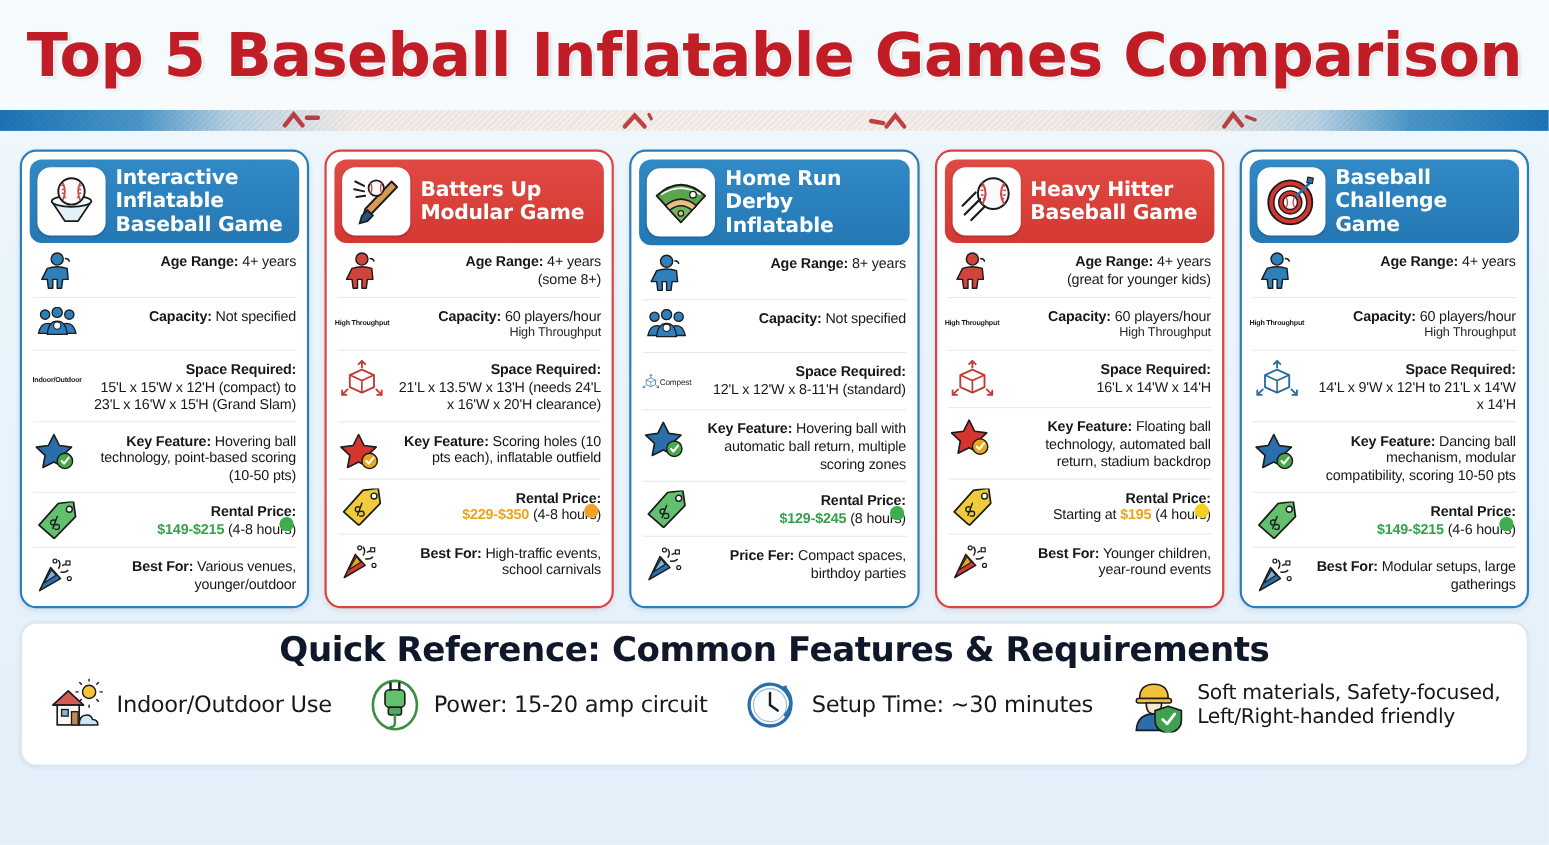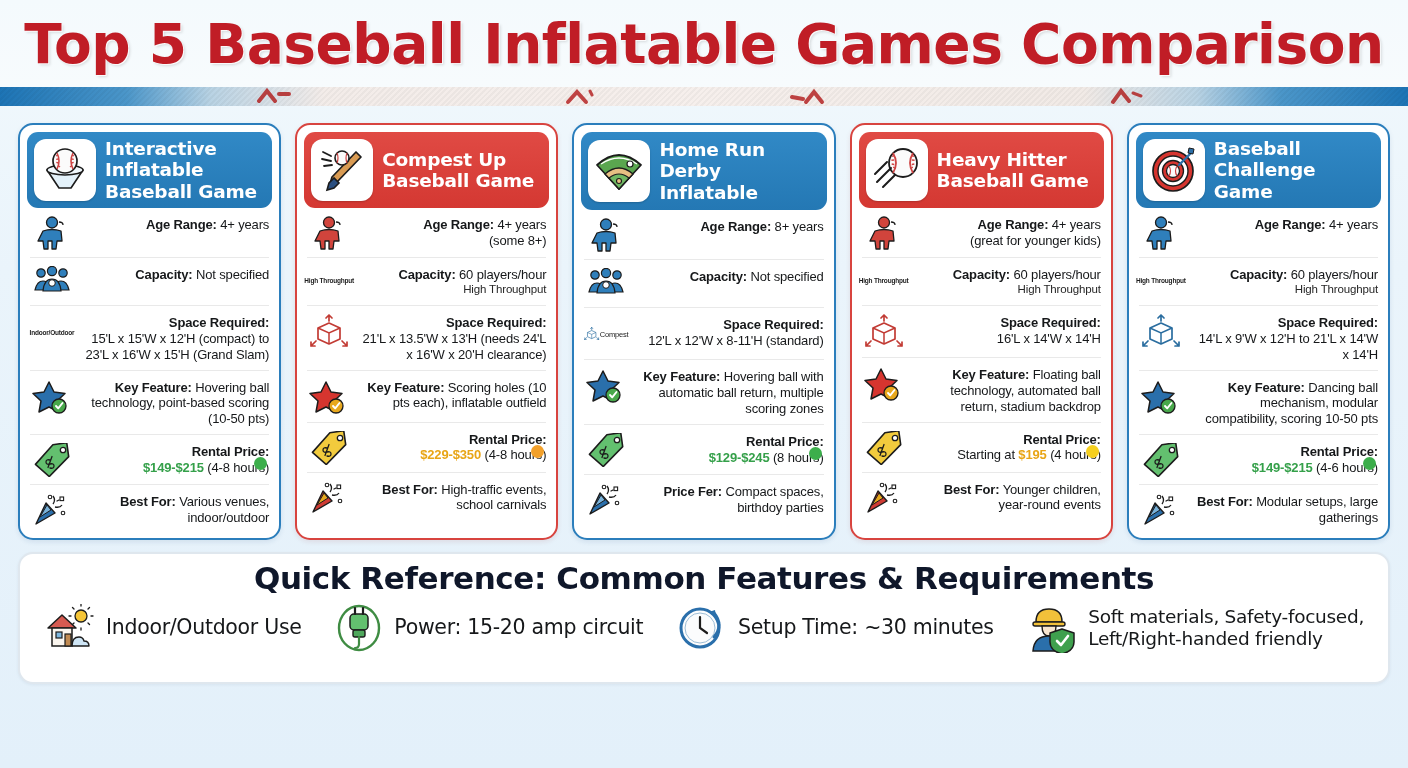--- a/index.html
+++ b/index.html
@@ -8,21 +8,21 @@
     overflow: hidden;
     font-family: "Liberation Sans", sans-serif;
   }
   body {
     background: linear-gradient(180deg,#f2f9fd 0%,#eaf4fb 35%,#e3f0fa 100%);
     position: relative;
   }
 
   
   .title-wrap {
-    height: 87px;
+    height: 100px;
     display: flex; align-items: center; justify-content: center;
     background: linear-gradient(180deg,#f4fafd 0%,#f7fbfd 100%);
   }
   .page-title {
     font-size: 55px;
     font-weight: bold;
     color: #c01d26;
     letter-spacing: -0.5px;
     text-shadow: 1px 1px 0 rgba(255,255,255,.85), 2px 2px 3px rgba(0,0,0,.13);
     white-space: nowrap;
@@ -323,38 +323,38 @@
     <circle cx="17" cy="4" r="1.8" fill="#ffffff" stroke="#1c1c1c" stroke-width="1.1"></circle>
     <rect x="27" y="4" width="3.6" height="3.6" fill="#ffffff" stroke="#1c1c1c" stroke-width="1.1"></rect>
     <circle cx="30" cy="20" r="1.8" fill="#ffffff" stroke="#1c1c1c" stroke-width="1.1"></circle>
     <path d="M20 3 q3 4 0 8" stroke="#1c1c1c" stroke-width="1.3" fill="none"></path>
     <path d="M22 14 q5 1 7 -2" stroke="#1c1c1c" stroke-width="1.3" fill="none"></path>
     <path d="M24 8 l2 -1" stroke="#1c1c1c" stroke-width="1.3" stroke-linecap="round"></path>
   </svg>
           </div>
         <div class="spec-txt">
           <span class="spec-label">Best For:</span>
-          <span>Various venues, indoor/outdoor</span>
+          <span>Various venues, younger/outdoor</span>
         </div>
       </div>
 
     </div>
     </div>
     <div class="card red">
     <div class="card-header">
       <div class="card-icon-box">
           <svg width="52" height="52" viewBox="0 0 52 52">
       <path d="M40 8 l5 5 -24 25 -7 2 2 -7 z" fill="#d99b53" stroke="#1c1c1c" stroke-width="1.7" stroke-linejoin="round"></path>
       <path d="M18 34 l-5 5 -2 7 7 -2 5 -5z" fill="#2b4f80" stroke="#1c1c1c" stroke-width="1.6"></path>
       <circle cx="26" cy="14" r="7" fill="#fbfbfb" stroke="#1c1c1c" stroke-width="1.6"></circle>
       <path d="M21 9 q2 5 0 10 M31 9 q-2 5 0 10" stroke="#cf4545" stroke-width="1.2" fill="none"></path>
       <path d="M7 8 l8 4 M6 15 l9 2 M8 22 l8 -1" stroke="#1c1c1c" stroke-width="1.8" stroke-linecap="round"></path>
     </svg>
         </div>
-      <div class="card-title">Compest Up Baseball Game</div>
+      <div class="card-title">Batters Up Modular Game</div>
     </div>
     <div class="specs">
 
       <div class="spec-row">
         <div class="spec-ico">
             <svg width="30" height="34" viewBox="0 0 30 34">
     <circle cx="15" cy="6.5" r="5.5" fill="#d1443c" stroke="#1c1c1c" stroke-width="1.3"></circle>
     <path d="M22 6 q4 0 4 3" stroke="#1c1c1c" stroke-width="1.3" fill="none"></path>
     <path d="M6 15 q9 -3 18 0 l1 10 -5 0 -1 8 -4 0 0 -8 -4 0 0 8 -4 0 -1 -8 -5 0z" fill="#d1443c" stroke="#1c1c1c" stroke-width="1.3" stroke-linejoin="round"></path>
   </svg>

